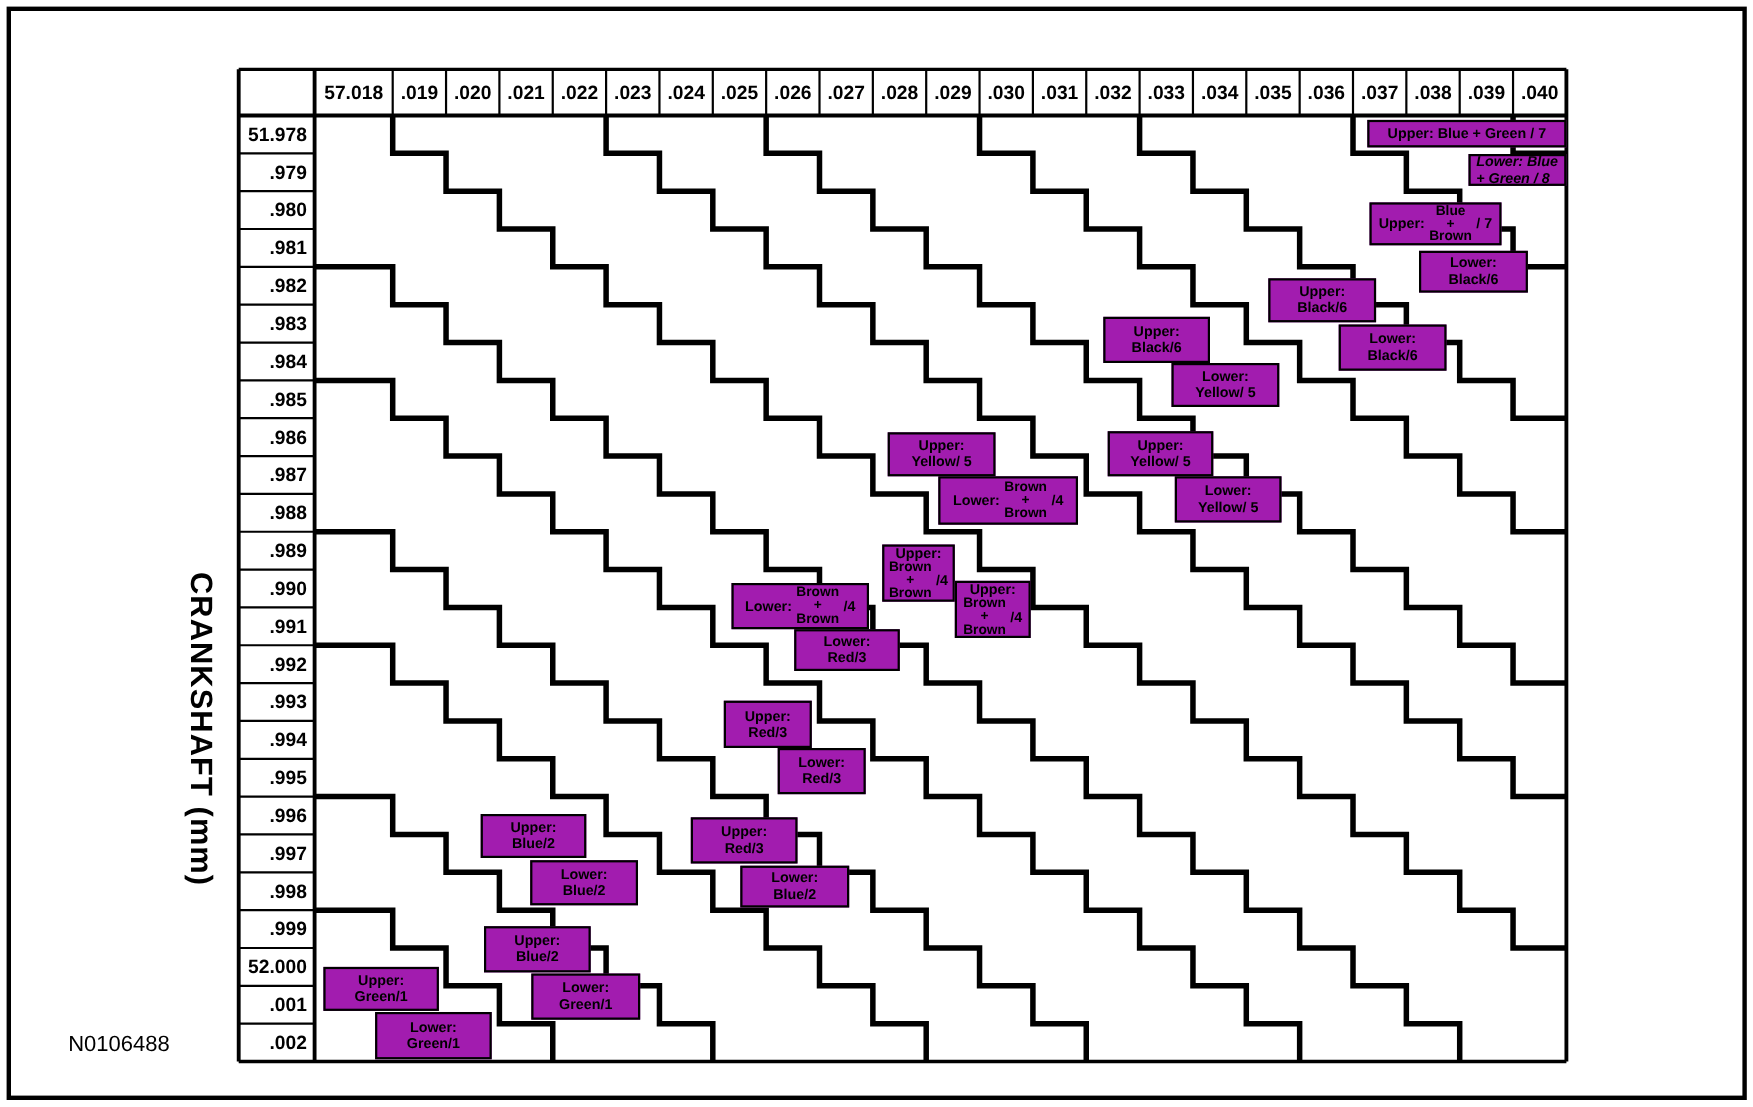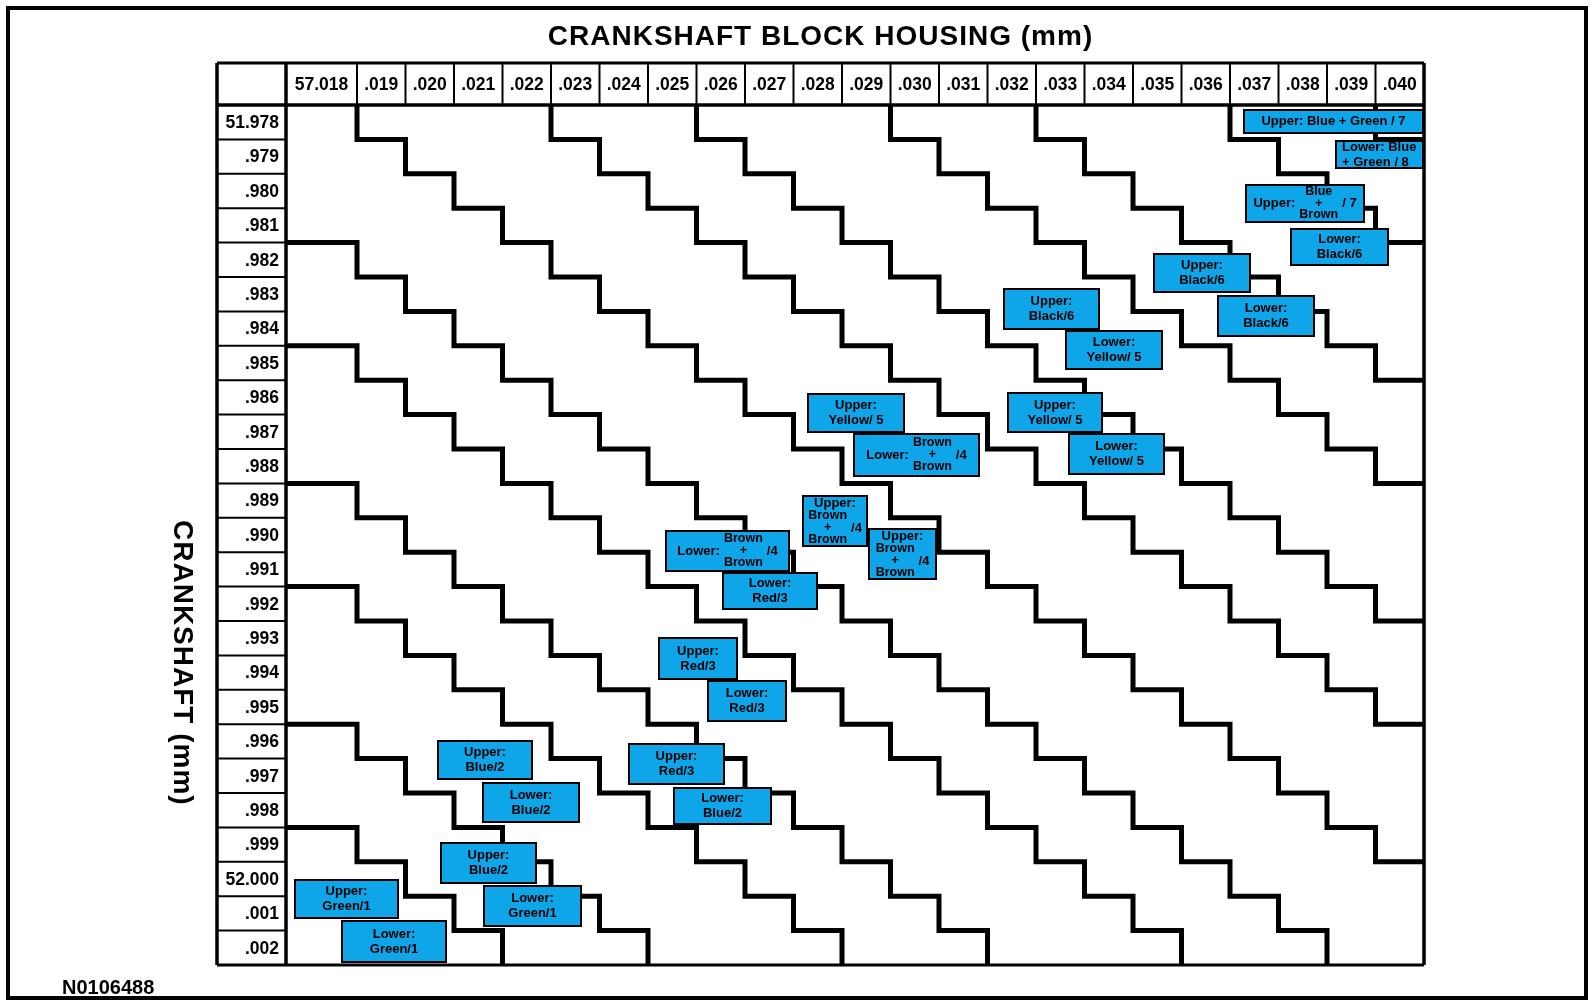--- a/index.html
+++ b/index.html
@@ -4,36 +4,35 @@
 <style>
   html,body{margin:0;padding:0;background:#fff;}
   .page{position:relative;width:1594px;height:1006px;background:#fff;overflow:hidden;
         font-family:"Liberation Sans",sans-serif;color:#000;}
   .frame{position:absolute;left:6px;top:6px;width:1574px;height:986px;border:4px solid #000;z-index:1;}
   .title{position:absolute;left:217px;top:20px;width:1207px;text-align:center;
          font-size:28px;font-weight:bold;letter-spacing:1px;z-index:2;}
   .ylab-wrap{position:absolute;left:183px;top:520px;width:0;height:0;z-index:2;}
   .ylab{display:block;white-space:nowrap;transform:translate(-50%,-50%) rotate(90deg);
         font-size:28px;font-weight:bold;letter-spacing:1px;}
-  .fignum{position:absolute;left:62px;top:976px;font-size:20px;font-weight:bold;z-index:2;}
+  .fignum{position:absolute;left:62px;top:938px;font-size:20px;font-weight:normal;z-index:2;}
   #chart{position:absolute;left:0;top:0;z-index:2;}
   #ann{position:absolute;left:0;top:0;width:1594px;height:1006px;z-index:3;}
-  .ann{position:absolute;background:#0ea5e9;border:2px solid #000;box-sizing:border-box;
+  .ann{position:absolute;background:#a21caf;border:2px solid #000;box-sizing:border-box;
        display:flex;flex-direction:column;align-items:center;justify-content:center;
        font-size:13px;font-weight:bold;line-height:1.12;text-align:center;}
   .ann.left{align-items:flex-start;text-align:left;padding-left:5px;}
   .ann .hrow{display:flex;flex-direction:row;align-items:center;gap:4px;}
   .ann .stack{display:flex;flex-direction:column;line-height:0.95;font-size:12.5px;justify-content:center;}
 </style>
 </head>
 <body>
 
 <div class="page">
   <div class="frame"></div>
-  <div class="title">CRANKSHAFT BLOCK HOUSING (mm)</div>
   <div class="ylab-wrap">
     <span class="ylab">CRANKSHAFT (mm)</span>
   </div>
   <div class="fignum">N0106488</div>
   <svg id="chart" width="1594" height="1006" viewBox="0 0 1594 1006" xmlns="http://www.w3.org/2000/svg">
       <line x1="217" y1="63" x2="1424" y2="63" stroke="#000" stroke-width="3"></line>
       <line x1="217" y1="965" x2="1424" y2="965" stroke="#000" stroke-width="3"></line>
       <line x1="217" y1="63" x2="217" y2="965" stroke="#000" stroke-width="3.5"></line>
       <line x1="1424" y1="63" x2="1424" y2="965" stroke="#000" stroke-width="3.5"></line>
       <line x1="217" y1="105" x2="1424" y2="105" stroke="#000" stroke-width="3.5"></line>
@@ -143,21 +142,21 @@
       <polyline points="286,483.4 357,483.4 357,517.8 405.5,517.8 405.5,552.2 454,552.2 454,586.5999999999999 502.5,586.5999999999999 502.5,621 551,621 551,655.4 599.5,655.4 599.5,689.8 648,689.8 648,724.1999999999999 696.5,724.1999999999999 696.5,758.6 745,758.6 745,793 793.5,793 793.5,827.4 842,827.4 842,861.8 890.5,861.8 890.5,896.1999999999999 939,896.1999999999999 939,930.5999999999999 987.5,930.5999999999999 987.5,965" fill="none" stroke="#000000" stroke-width="5"></polyline>
       <polyline points="286,242.6 357,242.6 357,277 405.5,277 405.5,311.4 454,311.4 454,345.79999999999995 502.5,345.79999999999995 502.5,380.2 551,380.2 551,414.59999999999997 599.5,414.59999999999997 599.5,449 648,449 648,483.4 696.5,483.4 696.5,517.8 745,517.8 745,552.2 793.5,552.2 793.5,586.5999999999999 842,586.5999999999999 842,621 890.5,621 890.5,655.4 939,655.4 939,689.8 987.5,689.8 987.5,724.1999999999999 1036,724.1999999999999 1036,758.6 1084.5,758.6 1084.5,793 1133,793 1133,827.4 1181.5,827.4 1181.5,861.8 1230,861.8 1230,896.1999999999999 1278.5,896.1999999999999 1278.5,930.5999999999999 1327,930.5999999999999 1327,965" fill="none" stroke="#000000" stroke-width="5"></polyline>
       <polyline points="551,105 551,139.4 599.5,139.4 599.5,173.8 648,173.8 648,208.2 696.5,208.2 696.5,242.6 745,242.6 745,277 793.5,277 793.5,311.4 842,311.4 842,345.79999999999995 890.5,345.79999999999995 890.5,380.2 939,380.2 939,414.59999999999997 987.5,414.59999999999997 987.5,449 1036,449 1036,483.4 1084.5,483.4 1084.5,517.8 1133,517.8 1133,552.2 1181.5,552.2 1181.5,586.5999999999999 1230,586.5999999999999 1230,621 1278.5,621 1278.5,655.4 1327,655.4 1327,689.8 1375.5,689.8 1375.5,724.1999999999999 1424,724.1999999999999" fill="none" stroke="#000000" stroke-width="5"></polyline>
       <polyline points="890.5,105 890.5,139.4 939,139.4 939,173.8 987.5,173.8 987.5,208.2 1036,208.2 1036,242.6 1084.5,242.6 1084.5,277 1133,277 1133,311.4 1181.5,311.4 1181.5,345.79999999999995 1230,345.79999999999995 1230,380.2 1278.5,380.2 1278.5,414.59999999999997 1327,414.59999999999997 1327,449 1375.5,449 1375.5,483.4 1424,483.4" fill="none" stroke="#000000" stroke-width="5"></polyline>
       <polyline points="1230,105 1230,139.4 1278.5,139.4 1278.5,173.8 1327,173.8 1327,208.2 1375.5,208.2 1375.5,242.6 1424,242.6" fill="none" stroke="#000000" stroke-width="5"></polyline>
     </svg>
   <div id="ann">
       <div class="ann" style="left: 1243px; top: 109px; width: 181px; height: 25px;">
         <div>Upper: Blue + Green / 7</div>
       </div>
-      <div class="ann left" style="left: 1335px; top: 140px; width: 89px; height: 29px;">
+      <div class="ann left" style="left: 1335px; top: 140px; width: 89px; height: 29px; font-style: italic;">
         <div>Lower: Blue</div>
         <div>+ Green / 8</div>
       </div>
       <div class="ann" style="left: 1245px; top: 184px; width: 120px; height: 39px;">
         <div class="hrow">
           <span>Upper:</span>
           <div class="stack">
             <div>Blue</div>
             <div>+</div>
             <div>Brown</div>

